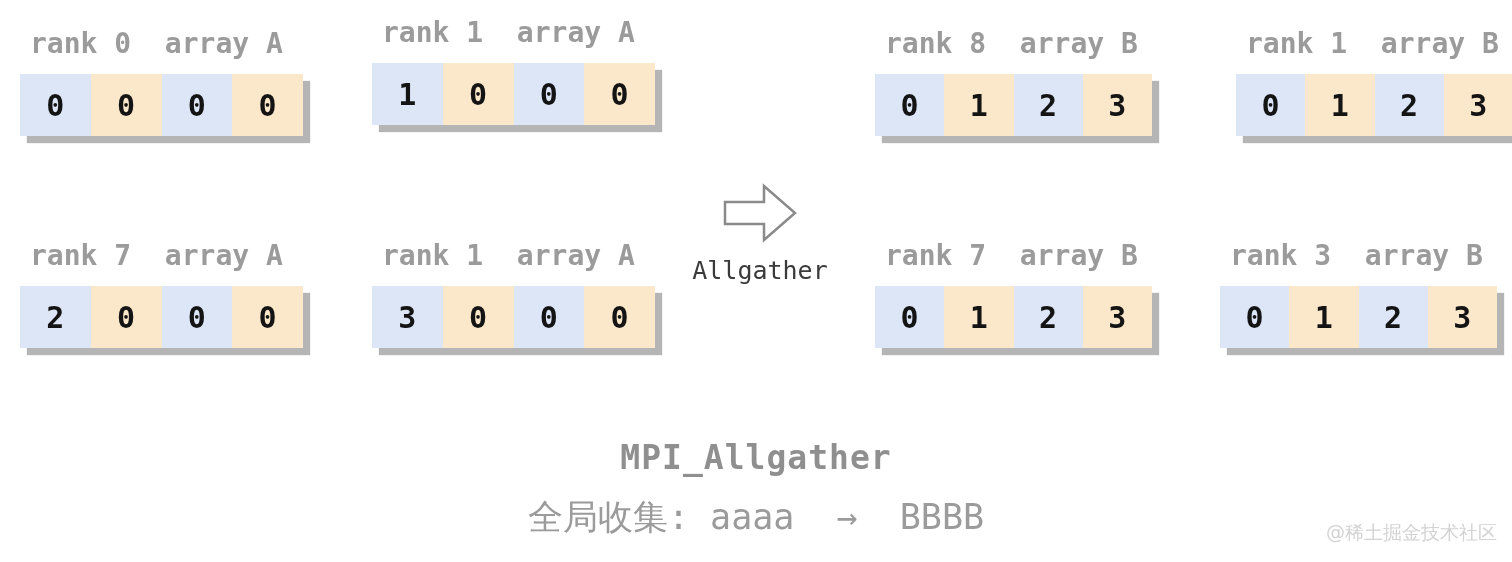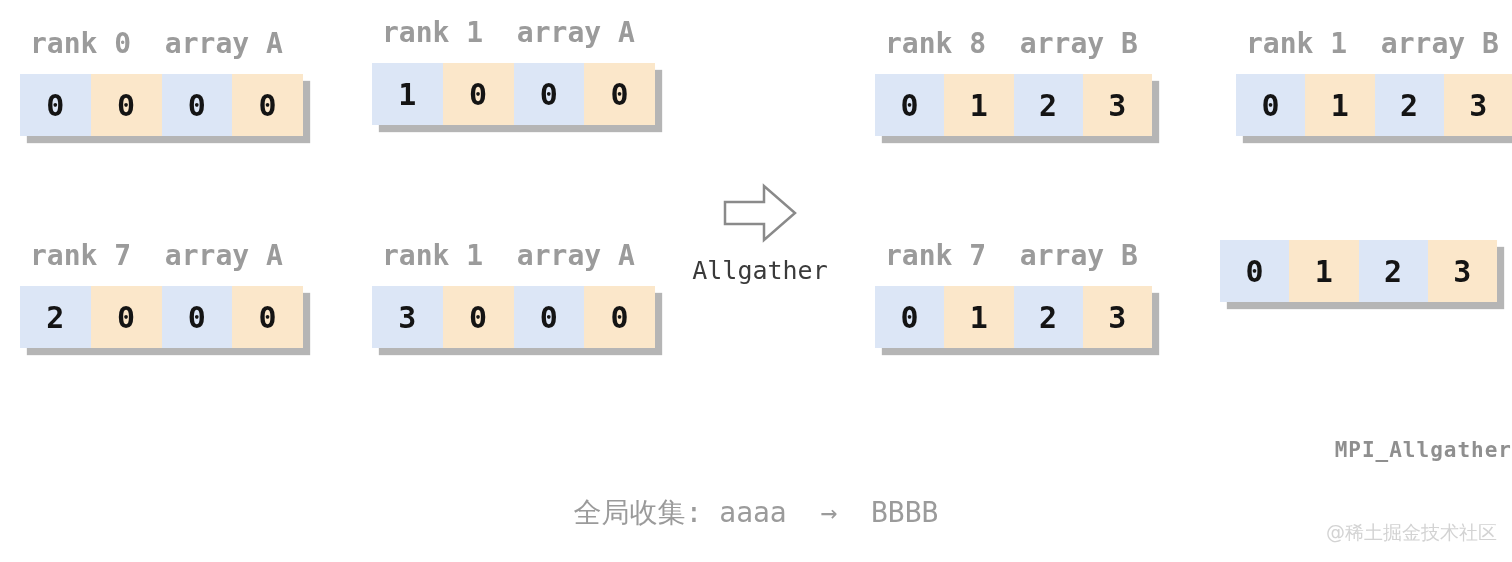--- a/index.html
+++ b/index.html
@@ -62,34 +62,34 @@
     text-align: center;
     font-size: 25px;
     color: #3a3a3a;
     white-space: pre;
   }
   .figure-title {
     position: absolute;
     left: 0;
     right: 0;
     top: 438px;
-    text-align: right;
-    font-size: 21px;
+    text-align: center;
+    font-size: 33px;
     font-weight: bold;
     color: #8f8f8f;
     letter-spacing: 1px;
     white-space: pre;
   }
   .figure-subtitle {
     position: absolute;
     left: 0;
     right: 0;
     top: 494px;
     text-align: center;
-    font-size: 28px;
+    font-size: 35px;
     color: #9b9b9b;
     font-family: "DejaVu Sans Mono", "DejaVu Sans", monospace;
     white-space: pre;
   }
   .watermark {
     position: absolute;
     right: 15px;
     top: 520px;
     font-size: 19px;
     color: #d3d3d3;
@@ -173,20 +173,21 @@
     <div class="array-label">rank 7  array B</div>
     <div class="array-box">
       <div class="cell c-blue">0</div>
       <div class="cell c-orange">1</div>
       <div class="cell c-blue">2</div>
       <div class="cell c-orange">3</div>
     </div>
   </div>
 
   <div class="array-block narrow" style="left:1220px; top:240px">
+    <div class="array-label">rank 3  array B</div>
     <div class="array-box">
       <div class="cell c-blue">0</div>
       <div class="cell c-orange">1</div>
       <div class="cell c-blue">2</div>
       <div class="cell c-orange">3</div>
     </div>
   </div>
 
   <div class="figure-title">MPI_Allgather</div>
   <div class="figure-subtitle">全局收集: aaaa  →  BBBB</div>

